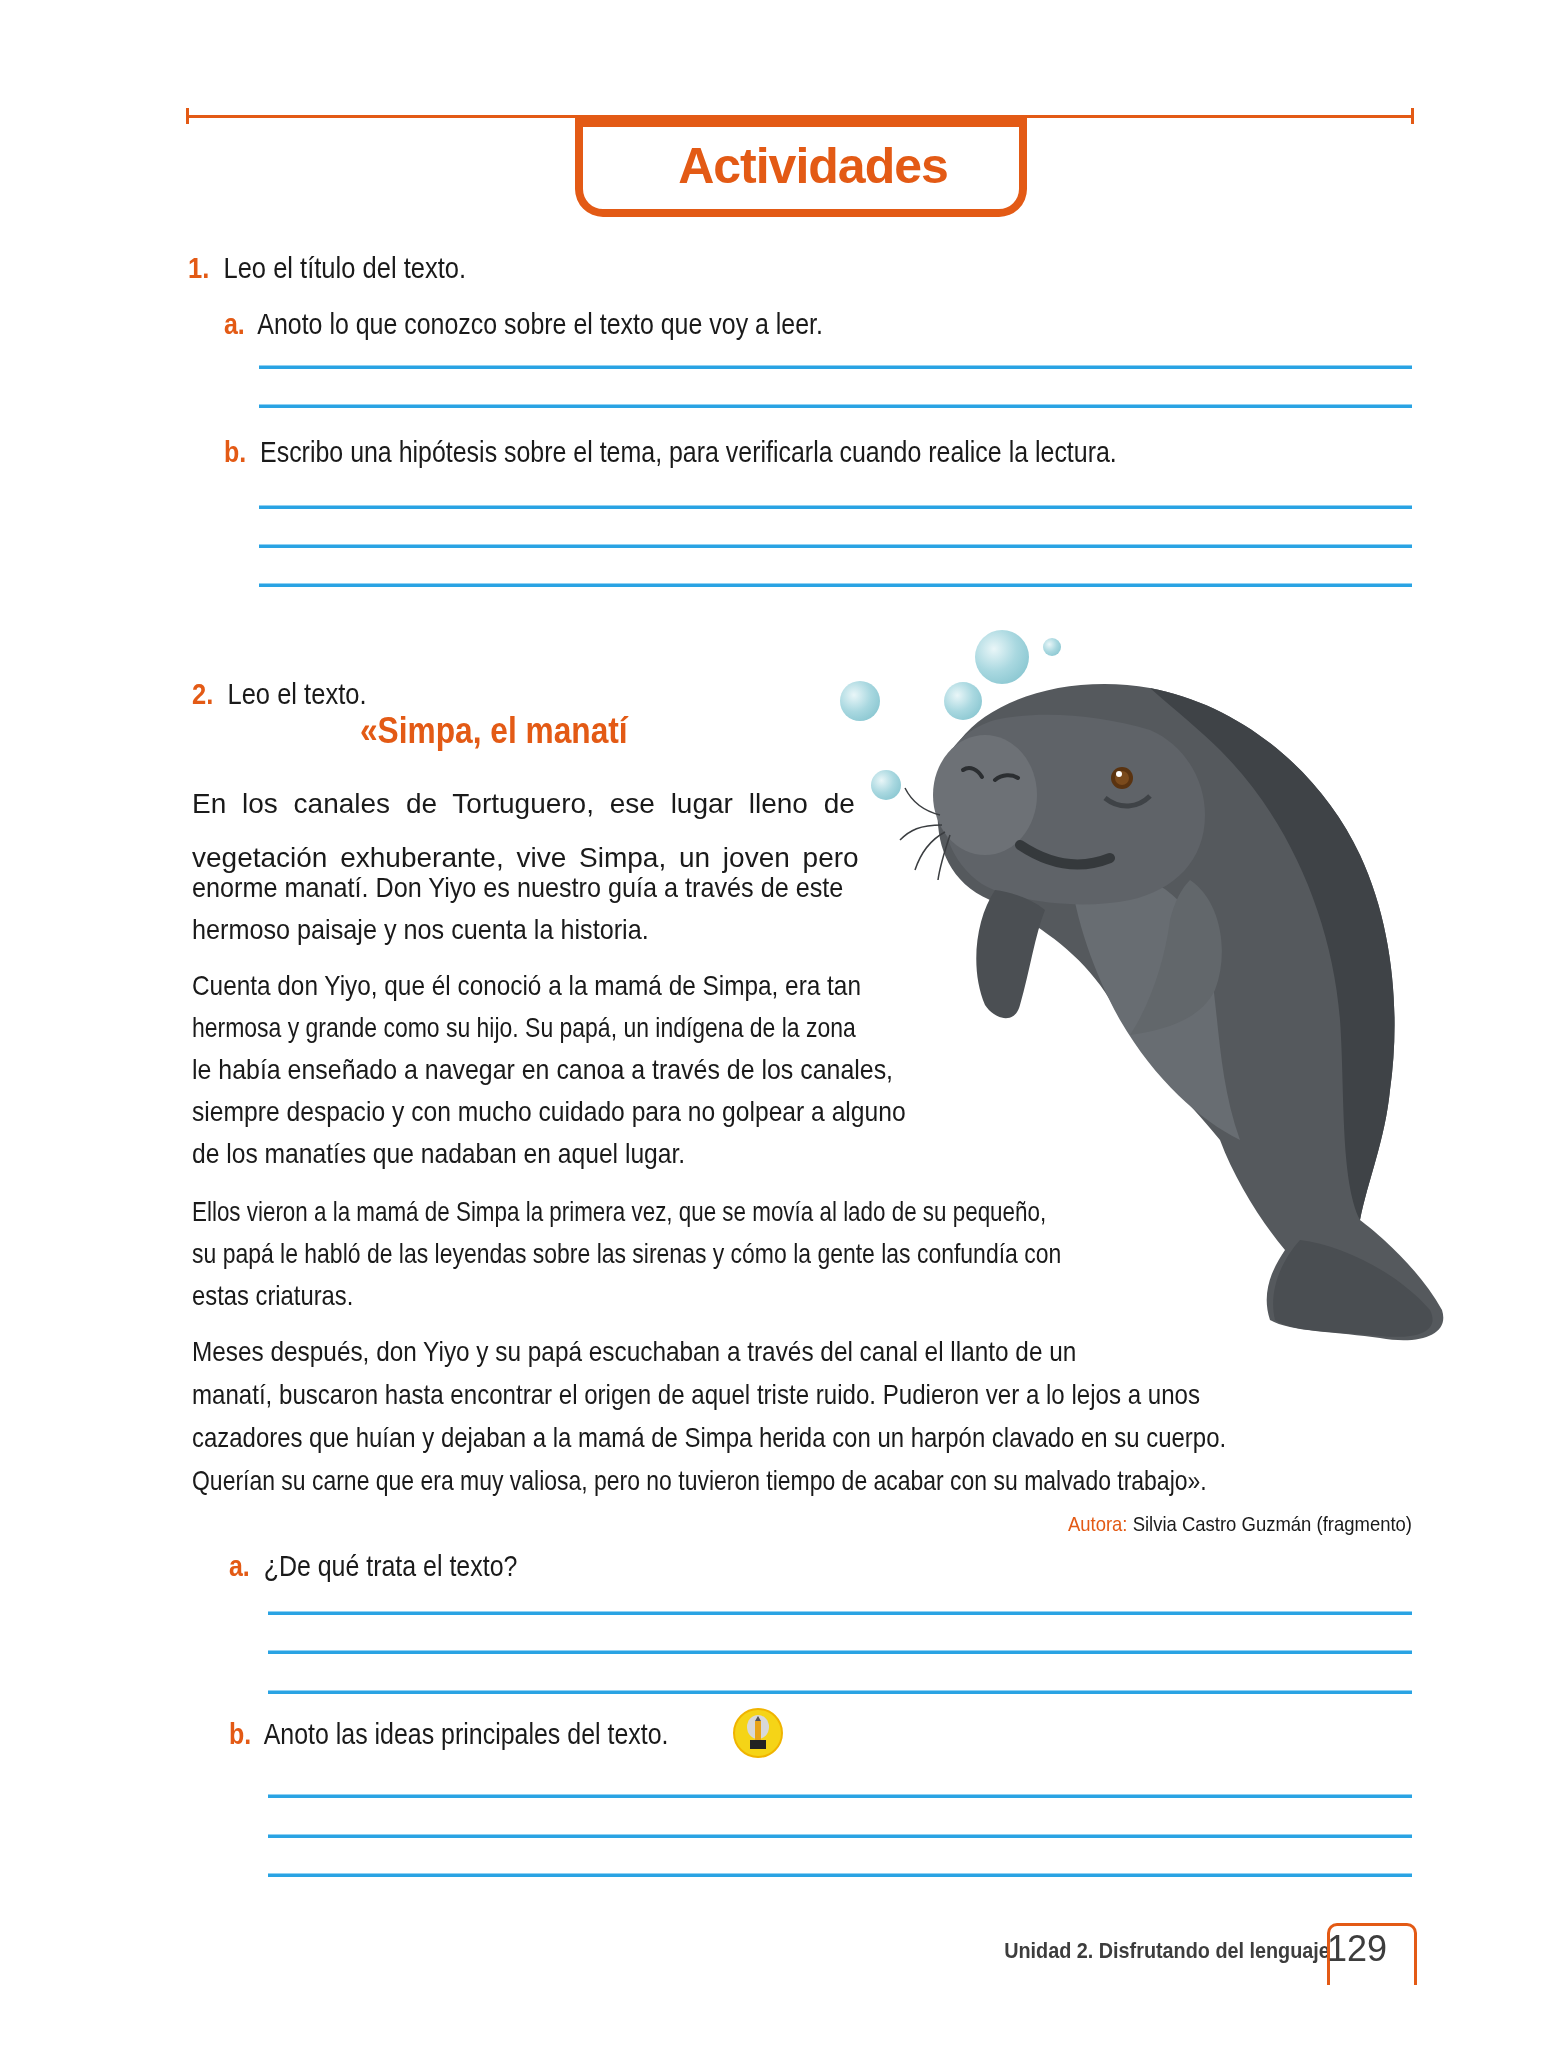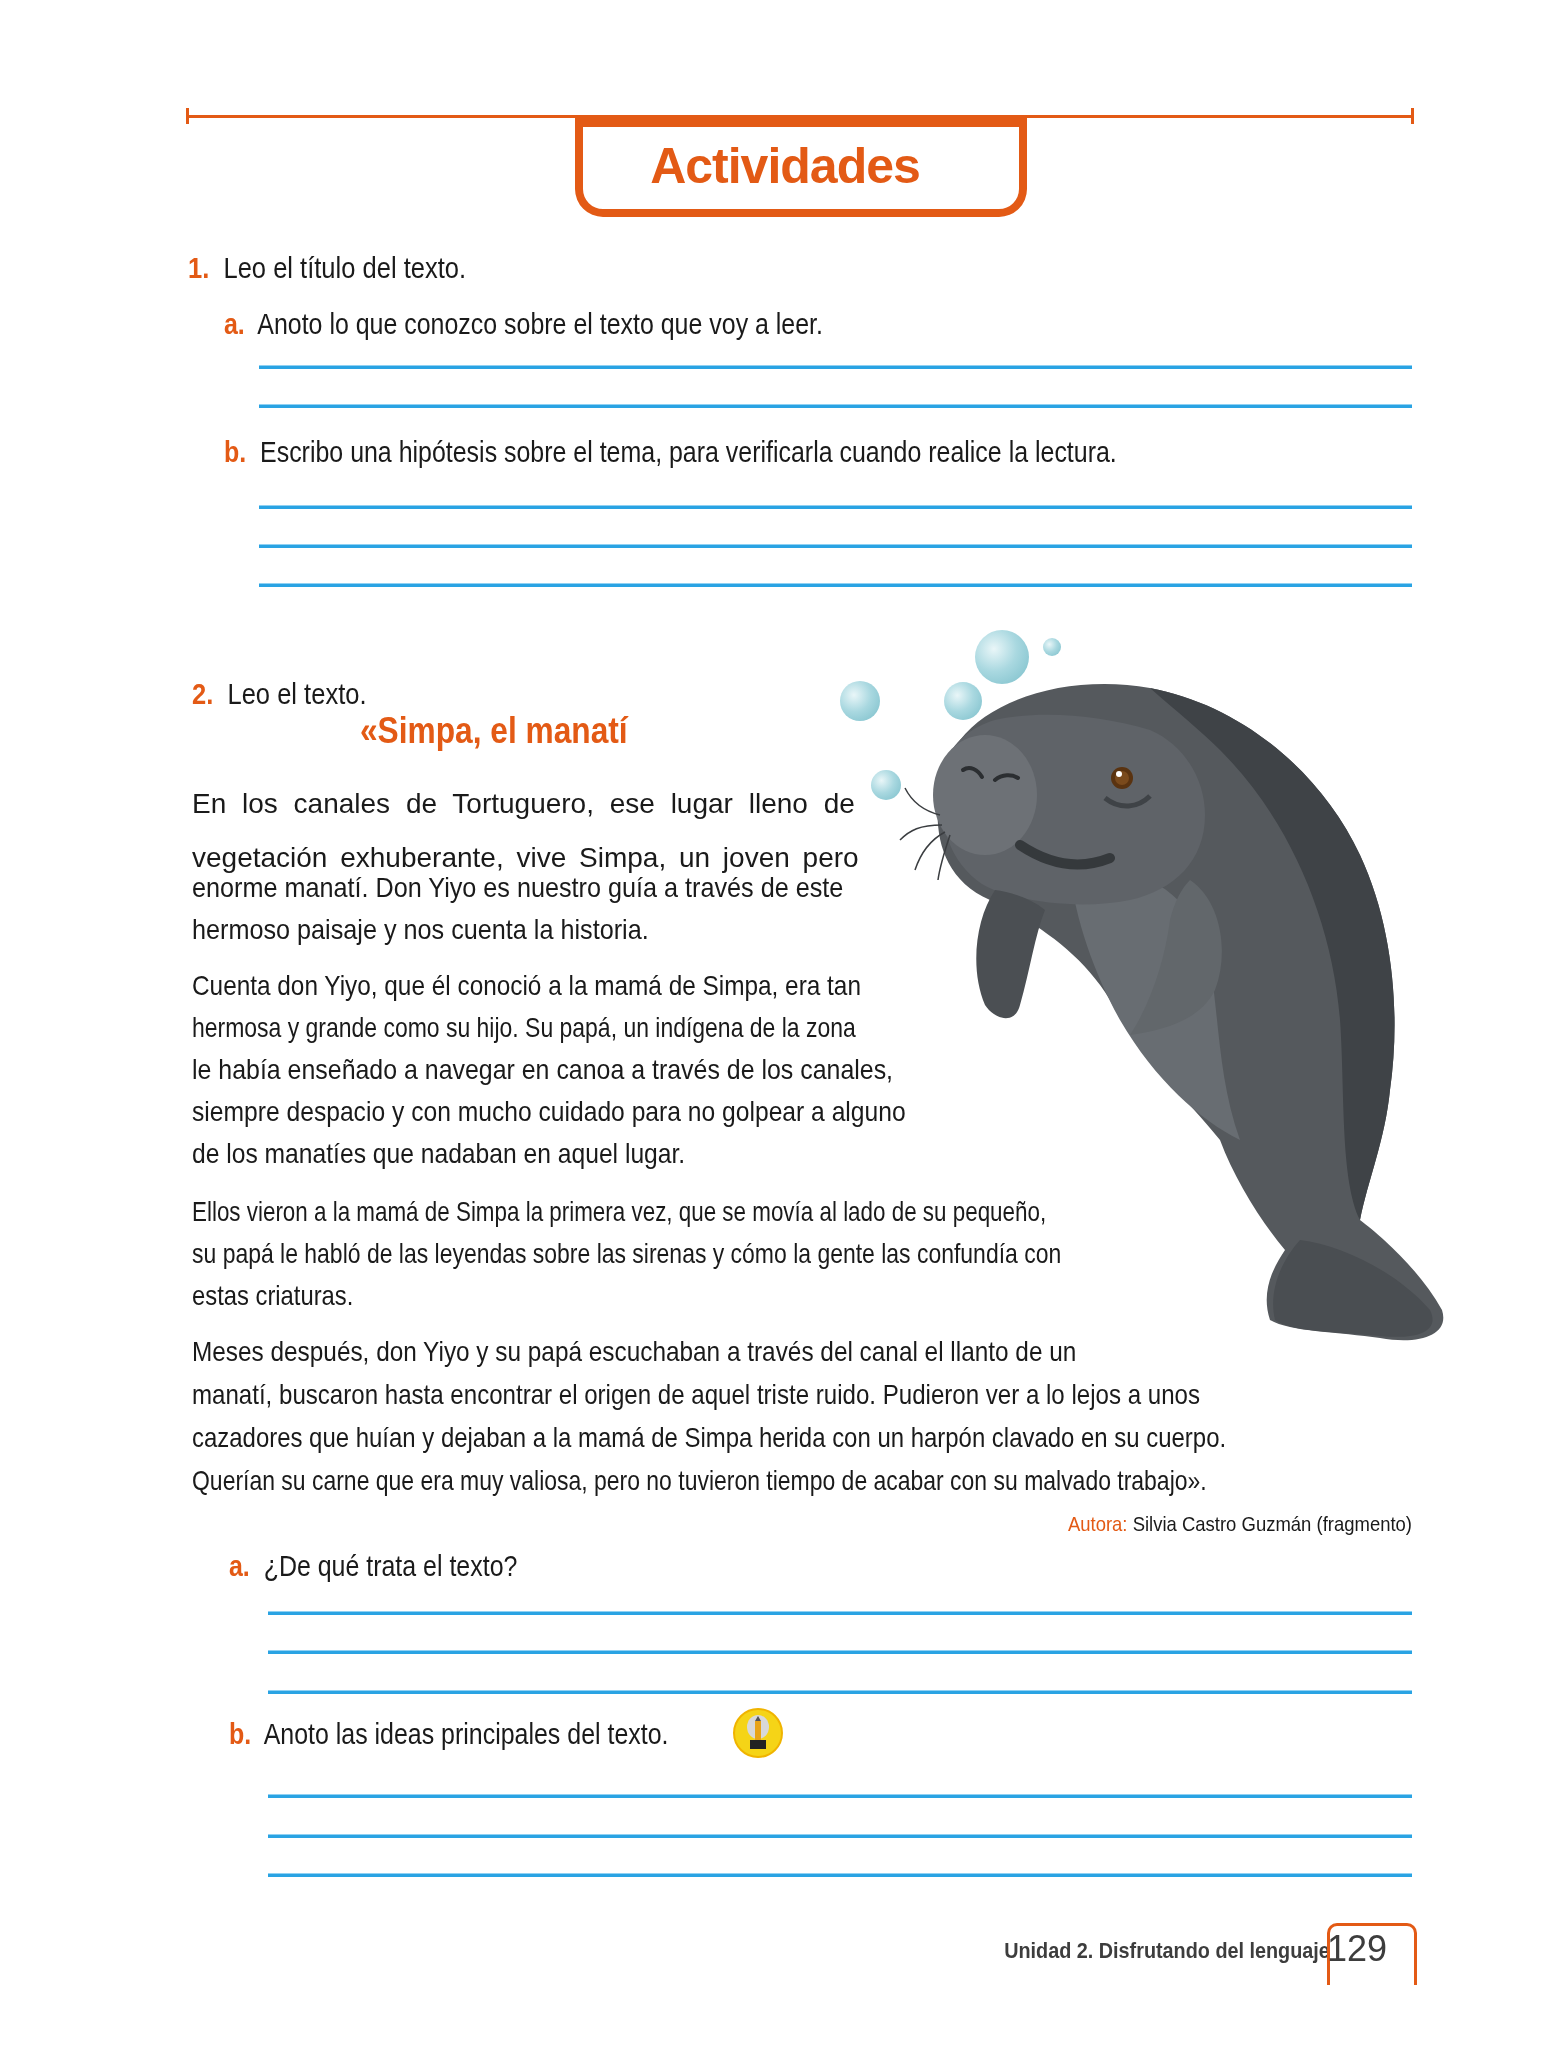--- a/index.html
+++ b/index.html
@@ -4,21 +4,21 @@
 <style>
   html, body { margin: 0; padding: 0; background: #ffffff; }
   body { width: 1564px; height: 2048px; position: relative; overflow: hidden;
          font-family: "Liberation Sans", sans-serif; color: #1a1a1a; }
   .abs { position: absolute; }
   .rule-top { left: 187px; top: 115px; width: 1226px; height: 3px; background: #E35A15; }
   .rule-cap { top: 108px; width: 3px; height: 16px; background: #E35A15; }
   .tab { left: 575px; top: 115px; width: 452px; height: 102px; box-sizing: border-box;
          border: 8px solid #E35A15; border-top-width: 12px; border-radius: 0 0 28px 28px; background: #fff; }
   .tab-title { left: 575px; top: 137px; width: 420px; text-align: center; font-size: 50px; font-weight: bold;
-               color: #E35A15; letter-spacing: -1px; }
+               color: #E35A15; letter-spacing: -1px; padding-left: 28px; }
   .num { color: #E35A15; font-weight: bold; }
   .q1 { font-size: 29px; }
   .q1 .lbl { display: inline-block; transform: scaleX(0.88); transform-origin: left center; white-space: nowrap; }
   .sub { font-size: 29px; white-space: nowrap; }
   .line { height: 3px; background: #2aa3e3; border-top: 1px solid #8fd1f3; }
   .story-title { left: 360px; top: 710px; font-size: 36px; font-weight: bold; color: #E35A15; white-space: nowrap; }
   .txt { font-size: 28px; line-height: 42px; white-space: nowrap; transform-origin: left top; color: #1a1a1a; }
   .author { right: 152px; top: 1512px; font-size: 21px; white-space: nowrap; }
   .author .a-lbl { color: #E35A15; }
   .footer-text { right: 234px; top: 1938px; font-size: 22px; font-weight: bold; color: #3d3d3d; white-space: nowrap; }

